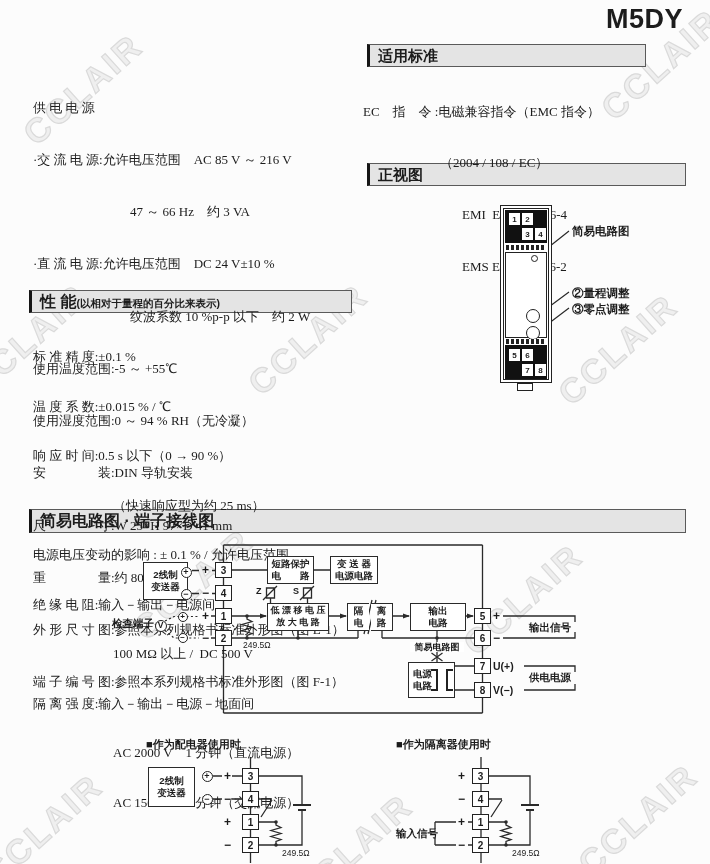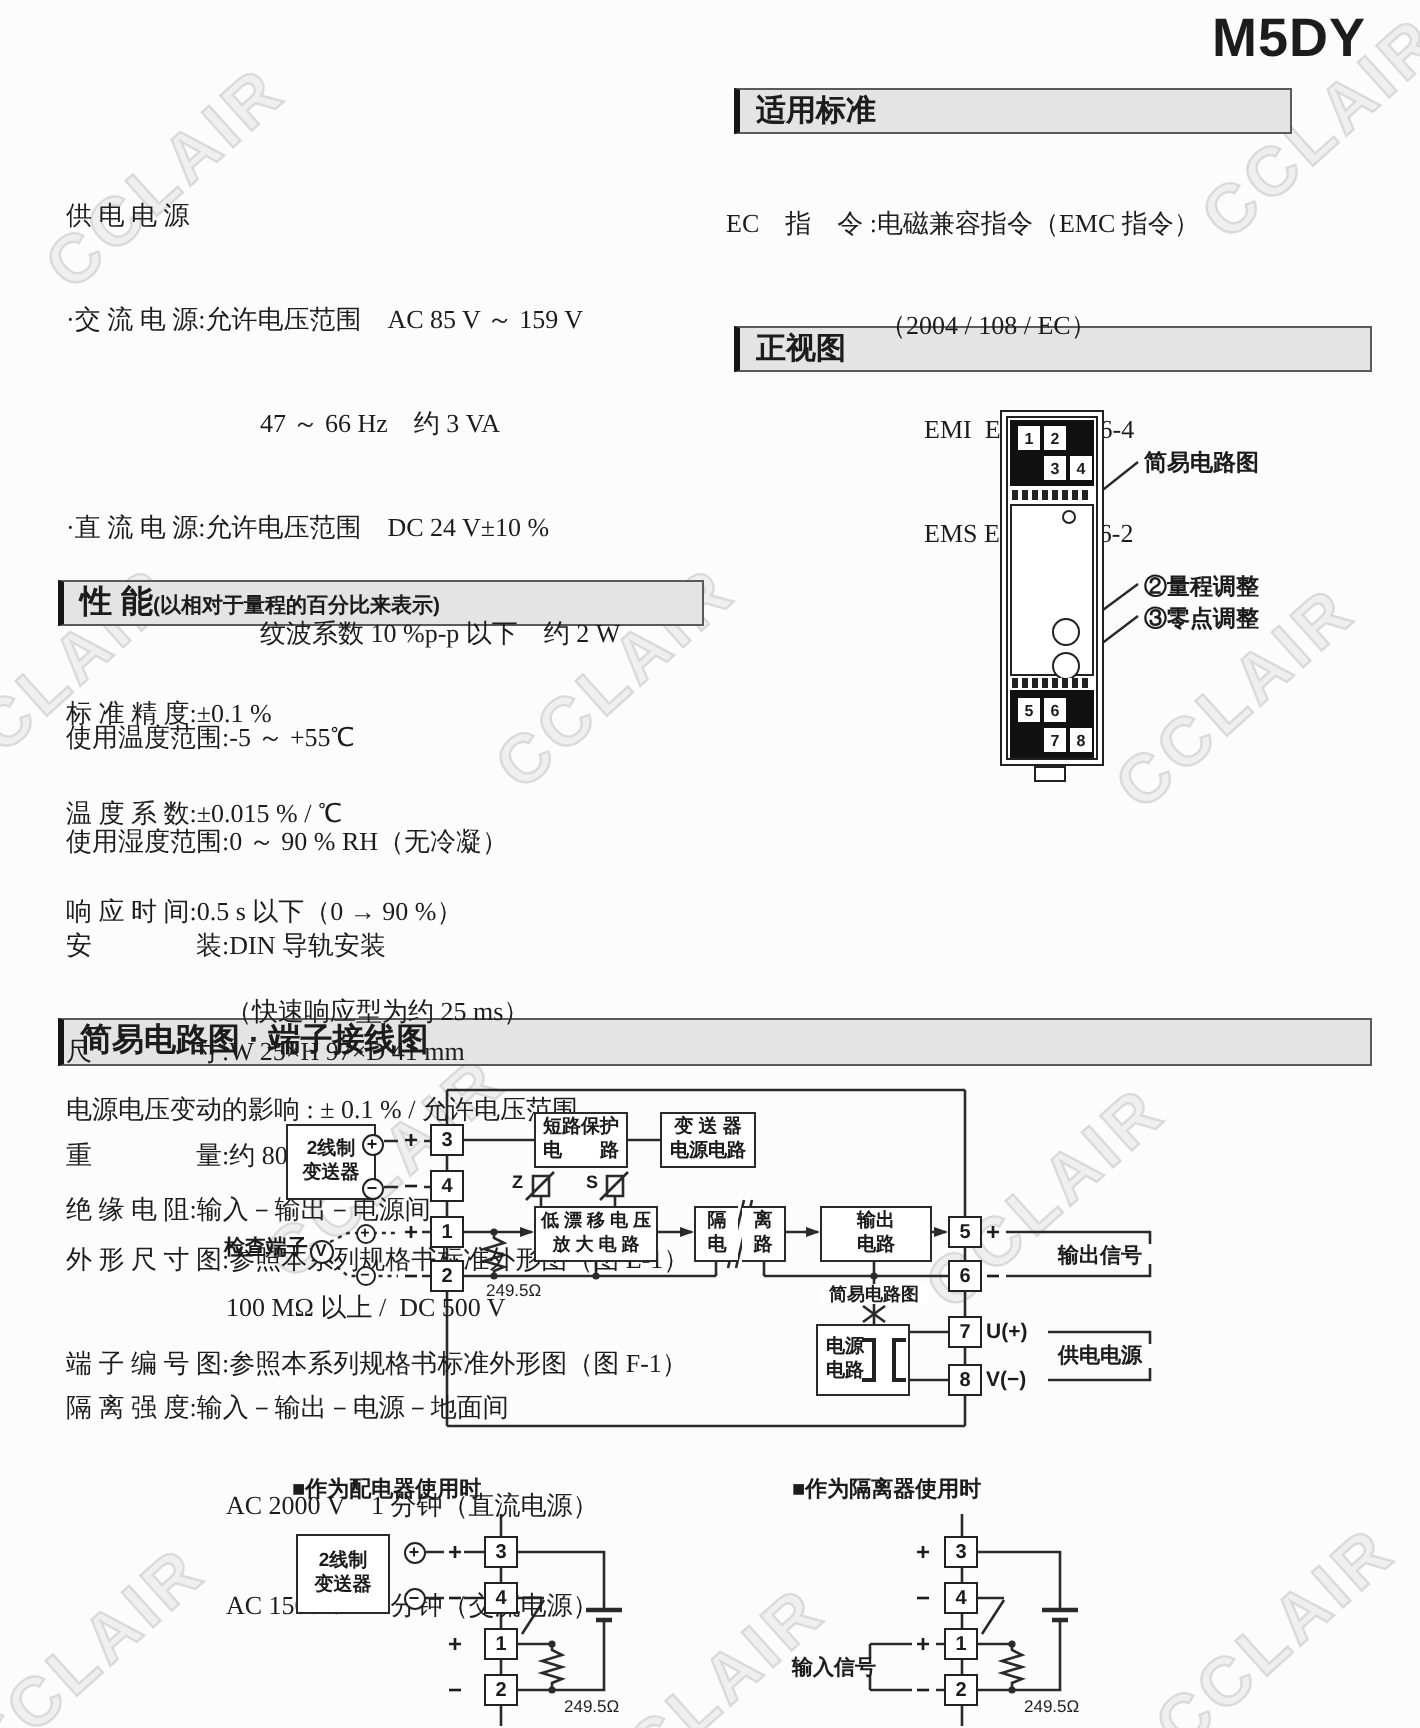--- a/index.html
+++ b/index.html
@@ -80,26 +80,26 @@
 
   <div class="doc-title" style="left:606px;top:4px;width:86px;">M5DY</div>
 
   <div class="bar" style="left:367px;top:44px;width:279px;"><span>适用标准</span></div>
   <div class="bar" style="left:367px;top:163px;width:319px;"><span>正视图</span></div>
   <div class="bar" style="left:29px;top:509px;width:657px;height:24px;font-size:16px;line-height:22px;"><span>简易电路图 · 端子接线图</span></div>
   <div class="bar" style="left:29px;top:290px;width:323px;"><span style="font-size:16px;">性 能</span><span class="note">(以相对于量程的百分比来表示)</span></div>
 
   <div class="tblock specs" style="left:33px;top:64px;">
     <div class="ln">供 电 电 源</div>
-    <div class="ln">·交 流 电 源:允许电压范围　AC 85 V ～ 159 V</div>
+    <div class="ln">·交 流 电 源:允许电压范围　AC 85 V ～ 216 V</div>
     <div class="ln ca">47 ～ 66 Hz　约 3 VA</div>
     <div class="ln">·直 流 电 源:允许电压范围　DC 24 V±10 %</div>
     <div class="ln ca">纹波系数 10 %p-p 以下　约 2 W</div>
     <div class="ln">使用温度范围:-5 ～ +55℃</div>
-    <div class="ln">使用湿度范围:0 ～ 90 % RH（无冷凝）</div>
+    <div class="ln">使用湿度范围:0 ～ 94 % RH（无冷凝）</div>
     <div class="ln">安　　　　装:DIN 导轨安装</div>
     <div class="ln">尺　　　　寸:W 25×H 97×D 41 mm</div>
     <div class="ln">重　　　　量:约 80 g</div>
     <div class="ln">外 形 尺 寸 图:参照本系列规格书标准外形图（图 E-1）</div>
     <div class="ln">端 子 编 号 图:参照本系列规格书标准外形图（图 F-1）</div>
   </div>
 
   <div class="tblock perf" style="left:33px;top:316px;">
     <div class="ln">标 准 精 度:±0.1 %</div>
     <div class="ln">温 度 系 数:±0.015 % / ℃</div>

